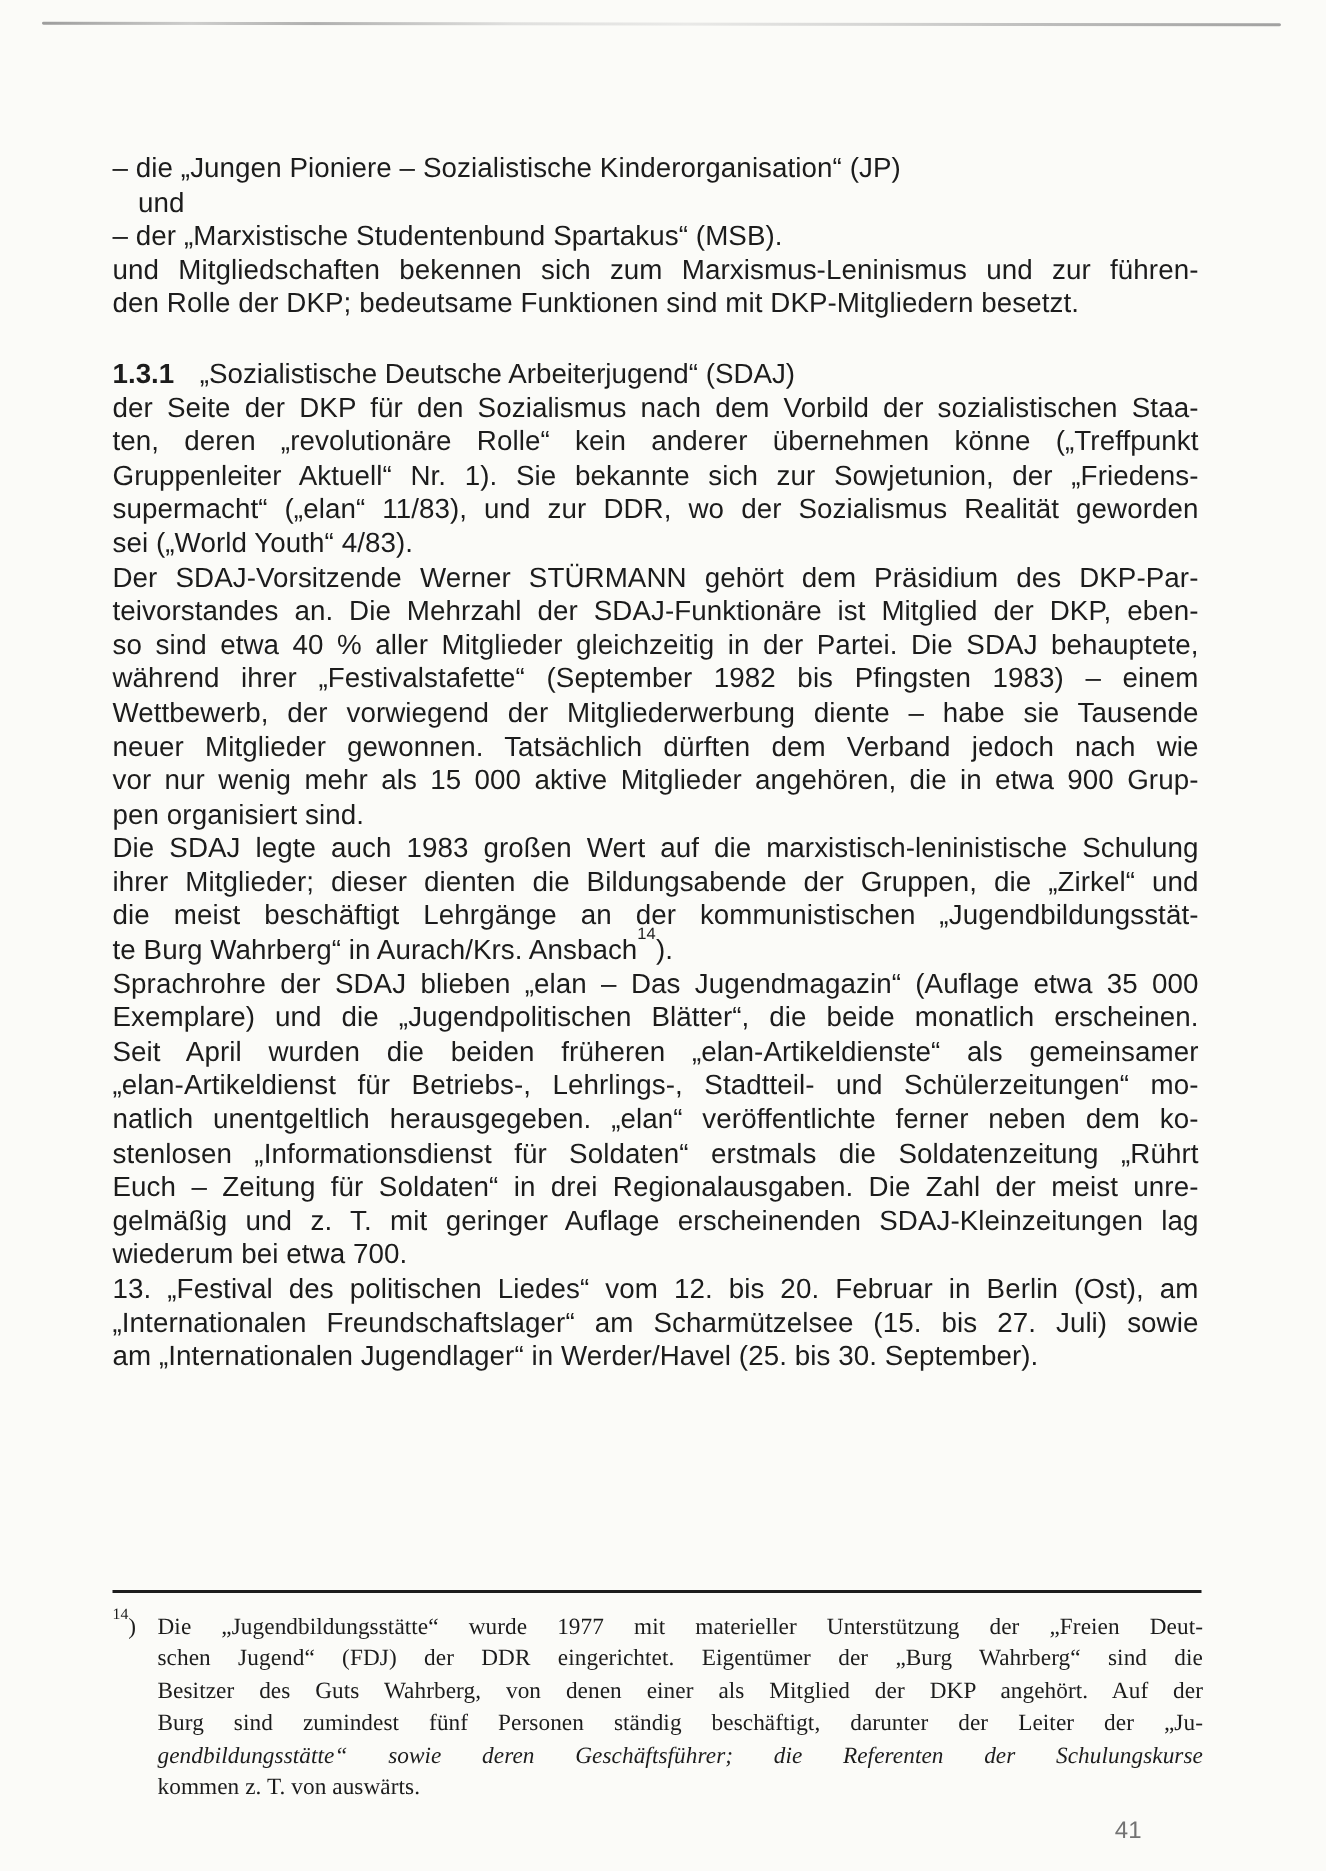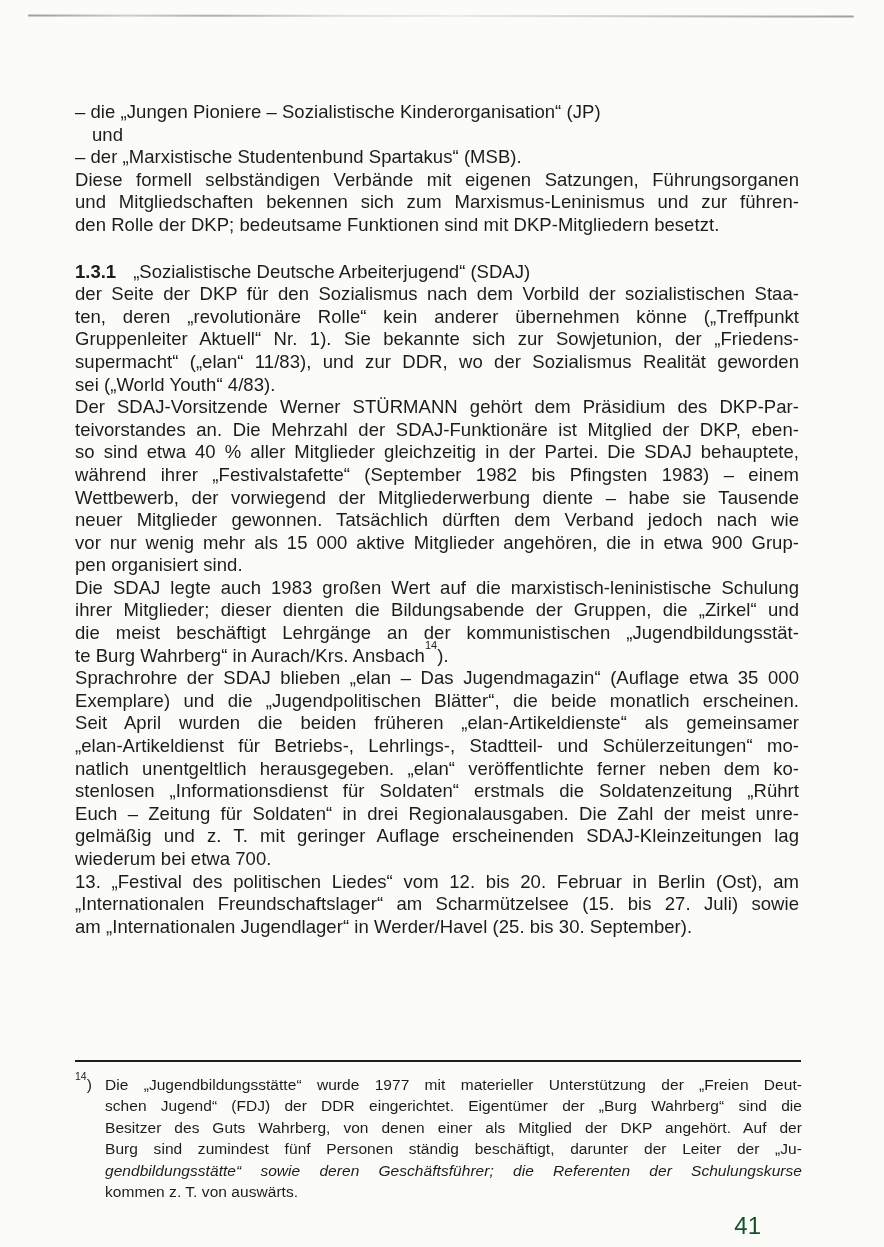--- a/index.html
+++ b/index.html
@@ -38,49 +38,48 @@
     font-size: 11px; line-height: 0; position: relative; top: -6px;
   }
   .footnote-rule {
     position: absolute; top: 1060px; left: 75px; width: 726px; height: 2px;
     background: #1d1d1d;
   }
   .footnote {
     position: absolute; top: 1074px; left: 75px; width: 727px;
     padding-left: 0;
   }
-  .footnote-body { position: relative; padding-left: 30px; }
+  .footnote-body { position: relative; padding-left: 30px; font-family: Liberation Serif, serif; }
   .fn-marker {
     position: absolute; left: 0; top: 0;
     font-size: 15.5px; line-height: 21.4px;
   }
   .fn-marker sup { font-size: 10.5px; position: relative; top: -4px; line-height: 0; }
   .fline {
     font-size: 15.5px; line-height: 21.4px;
     letter-spacing: 0.05px;
   }
   .fline.j { text-align: justify; text-align-last: justify; }
   .fline.it { font-style: italic; }
   .page-number {
     position: absolute; top: 1212px; right: 123px;
-    font-size: 24px; color: #14532d;
+    font-size: 16px; color: #737373;
   }
 </style>
 </head>
 <body>
 
 <div class="scan-artifact"></div>
 
 <div class="content">
 
   <div class="line">– die „Jungen Pioniere – Sozialistische Kinderorganisation“ (JP)</div>
   <div class="line indent">und</div>
   <div class="line">– der „Marxistische Studentenbund Spartakus“ (MSB).</div>
 
-  <div class="line j">Diese formell selbständigen Verbände mit eigenen Satzungen, Führungsorganen</div>
   <div class="line j">und Mitgliedschaften bekennen sich zum Marxismus-Leninismus und zur führen-</div>
   <div class="line">den Rolle der DKP; bedeutsame Funktionen sind mit DKP-Mitgliedern besetzt.</div>
 
   <div class="section-heading">
     <span class="sec-num">1.3.1</span><span class="sec-title">„Sozialistische Deutsche Arbeiterjugend“ (SDAJ)</span>
   </div>
 
   <div class="line j">der Seite der DKP für den Sozialismus nach dem Vorbild der sozialistischen Staa-</div>
   <div class="line j">ten, deren „revolutionäre Rolle“ kein anderer übernehmen könne („Treffpunkt</div>
   <div class="line j">Gruppenleiter Aktuell“ Nr. 1). Sie bekannte sich zur Sowjetunion, der „Friedens-</div>

